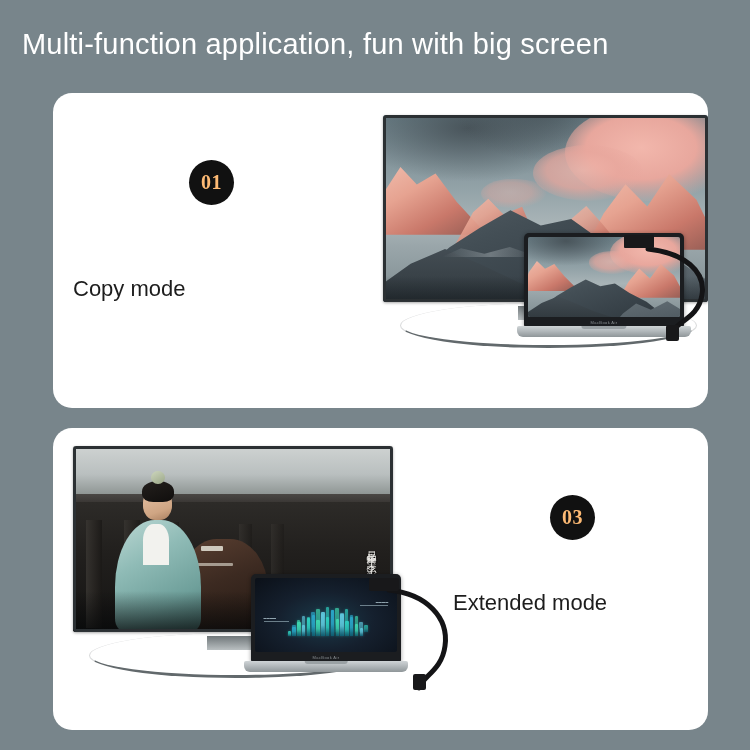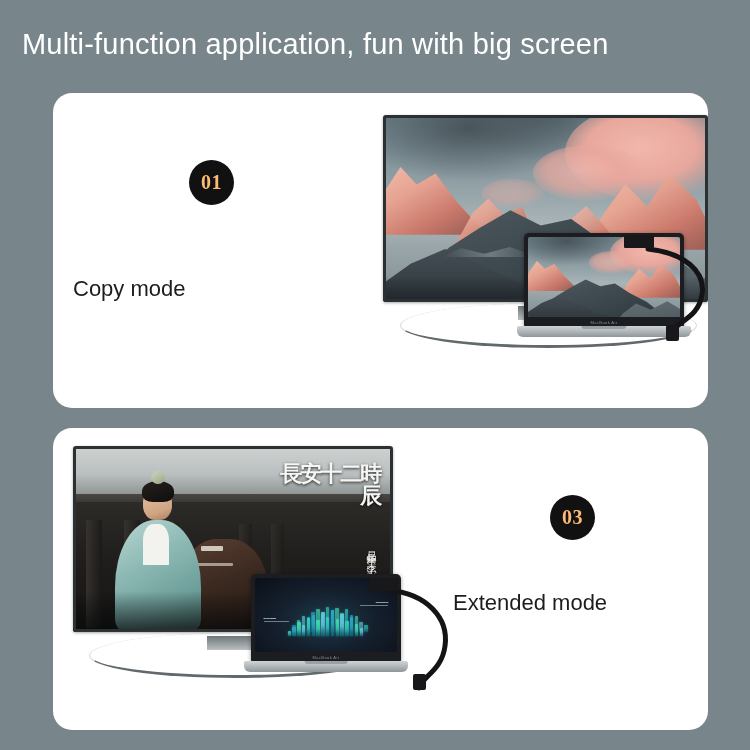--- a/index.html
+++ b/index.html
@@ -258,21 +258,20 @@
             <div class="horse" style="left:33%;top:50%;width:28%;height:50%;"></div>
             <div class="horse-bridle" style="left:40%;top:54%;width:7%;height:2.5%;"></div>
             <div class="horse-bridle" style="left:38%;top:63%;width:12%;height:1.6%;opacity:.7;"></div>
 
             <div class="figure-robe" style="left:13%;top:40%;width:27%;height:60%;"></div>
             <div class="figure-inner" style="left:22%;top:42%;width:8%;height:22%;"></div>
             <div class="figure-head" style="left:22%;top:22%;width:9%;height:18%;"></div>
             <div class="figure-hair" style="left:21.5%;top:19%;width:10%;height:11%;"></div>
             <div class="figure-bun" style="left:24.5%;top:13.5%;width:4.2%;height:7%;"></div>
 
-            <div class="calli" style="right:4%;top:9%;width:34%;font-size:22px;letter-spacing:-2px;text-align:right;">長安十二時辰</div>
             <div class="calli-col" style="right:5%;top:52%;height:40%;font-size:10px;letter-spacing:2px;">易烊千璽  李沁</div>
 
             <div class="ridge" style="position:absolute;left:0;right:0;bottom:0;height:22%;
                  background:linear-gradient(rgba(6,8,9,0),rgba(6,8,9,.75));"></div>
           </div>
         </div>
         <div class="tv-bezel"></div>
         <div class="tv-chin"></div>
       </div>
       <div class="tv-neck" id="tv-2-neck"></div>

